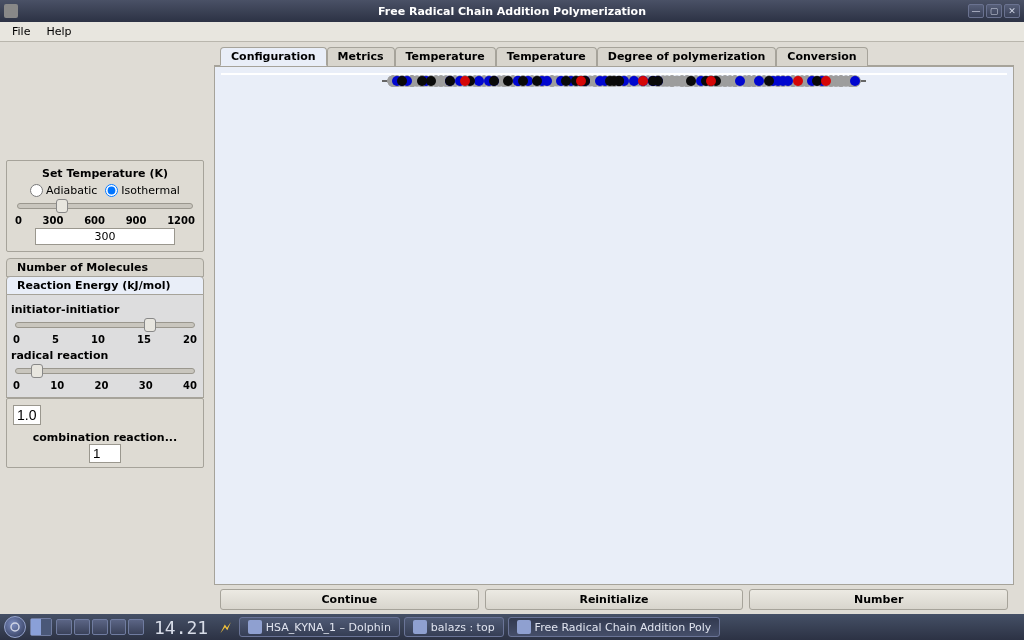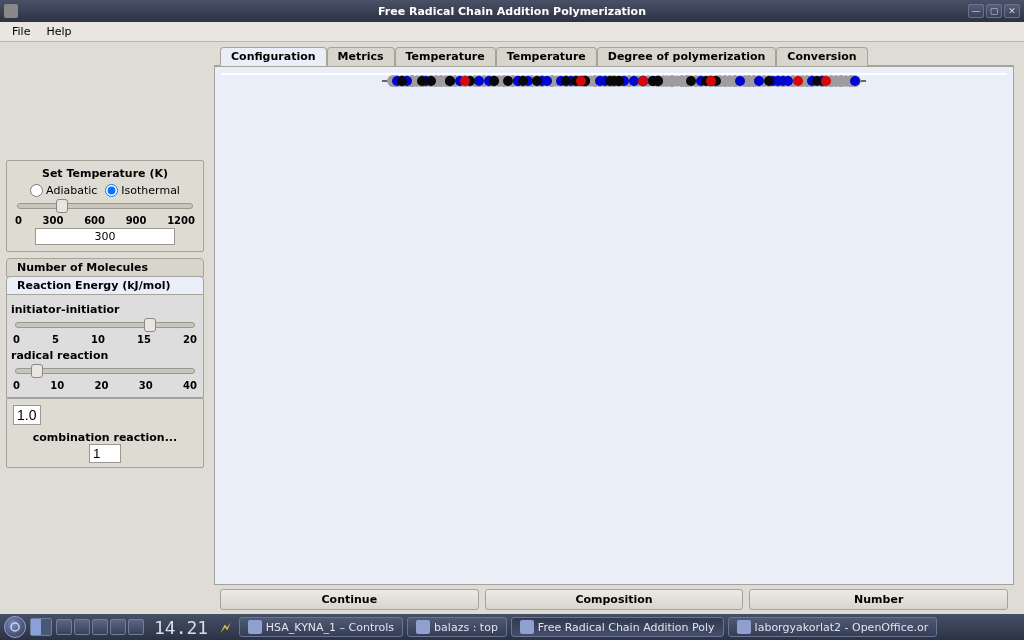--- a/index.html
+++ b/index.html
@@ -830,21 +830,21 @@
             <div class="dot red" style="left: 68%; top: 18%;"></div>
             <div class="dot red" style="left: 41%; top: 24%;"></div>
             <div class="dot red" style="left: 17%; top: 61%;"></div>
             <div class="dot red" style="left: 54%; top: 88%;"></div>
             <div class="dot red" style="left: 92%; top: 71%;"></div>
           </div>
       </div>
     </div>
     <div class="action-row">
       <div class="action-btn">Continue</div>
-      <div class="action-btn">Composition</div>
+      <div class="action-btn">Reinitialize</div>
       <div class="action-btn">Number</div>
     </div>
   </div>
 </div>
 
 <div class="taskbar">
   <div class="start-btn">
     <svg width="12" height="12" viewBox="0 0 12 12">
         <circle cx="6" cy="6" r="4" fill="none" stroke="#cfd4e4" stroke-width="1.5"></circle>
       </svg>
@@ -858,28 +858,24 @@
     <div class="ti"></div>
     <div class="ti"></div>
     <div class="ti"></div>
     <div class="ti"></div>
   </div>
   <div class="clock">14.21</div>
   <div class="bolt">🗲</div>
   <div id="task-items" style="display:flex;gap:4px;flex:1;overflow:hidden;">
       <div class="task-item">
         <div class="ico"></div>
-        <span>HSA_KYNA_1 – Controls</span>
+        <span>HSA_KYNA_1 – Dolphin</span>
       </div>
       <div class="task-item">
         <div class="ico"></div>
         <span>balazs : top</span>
       </div>
       <div class="task-item active">
         <div class="ico"></div>
         <span>Free Radical Chain Addition Poly</span>
       </div>
-      <div class="task-item">
-        <div class="ico"></div>
-        <span>laborgyakorlat2 - OpenOffice.or</span>
-      </div>
     </div>
 </div>
 
 </body></html>

